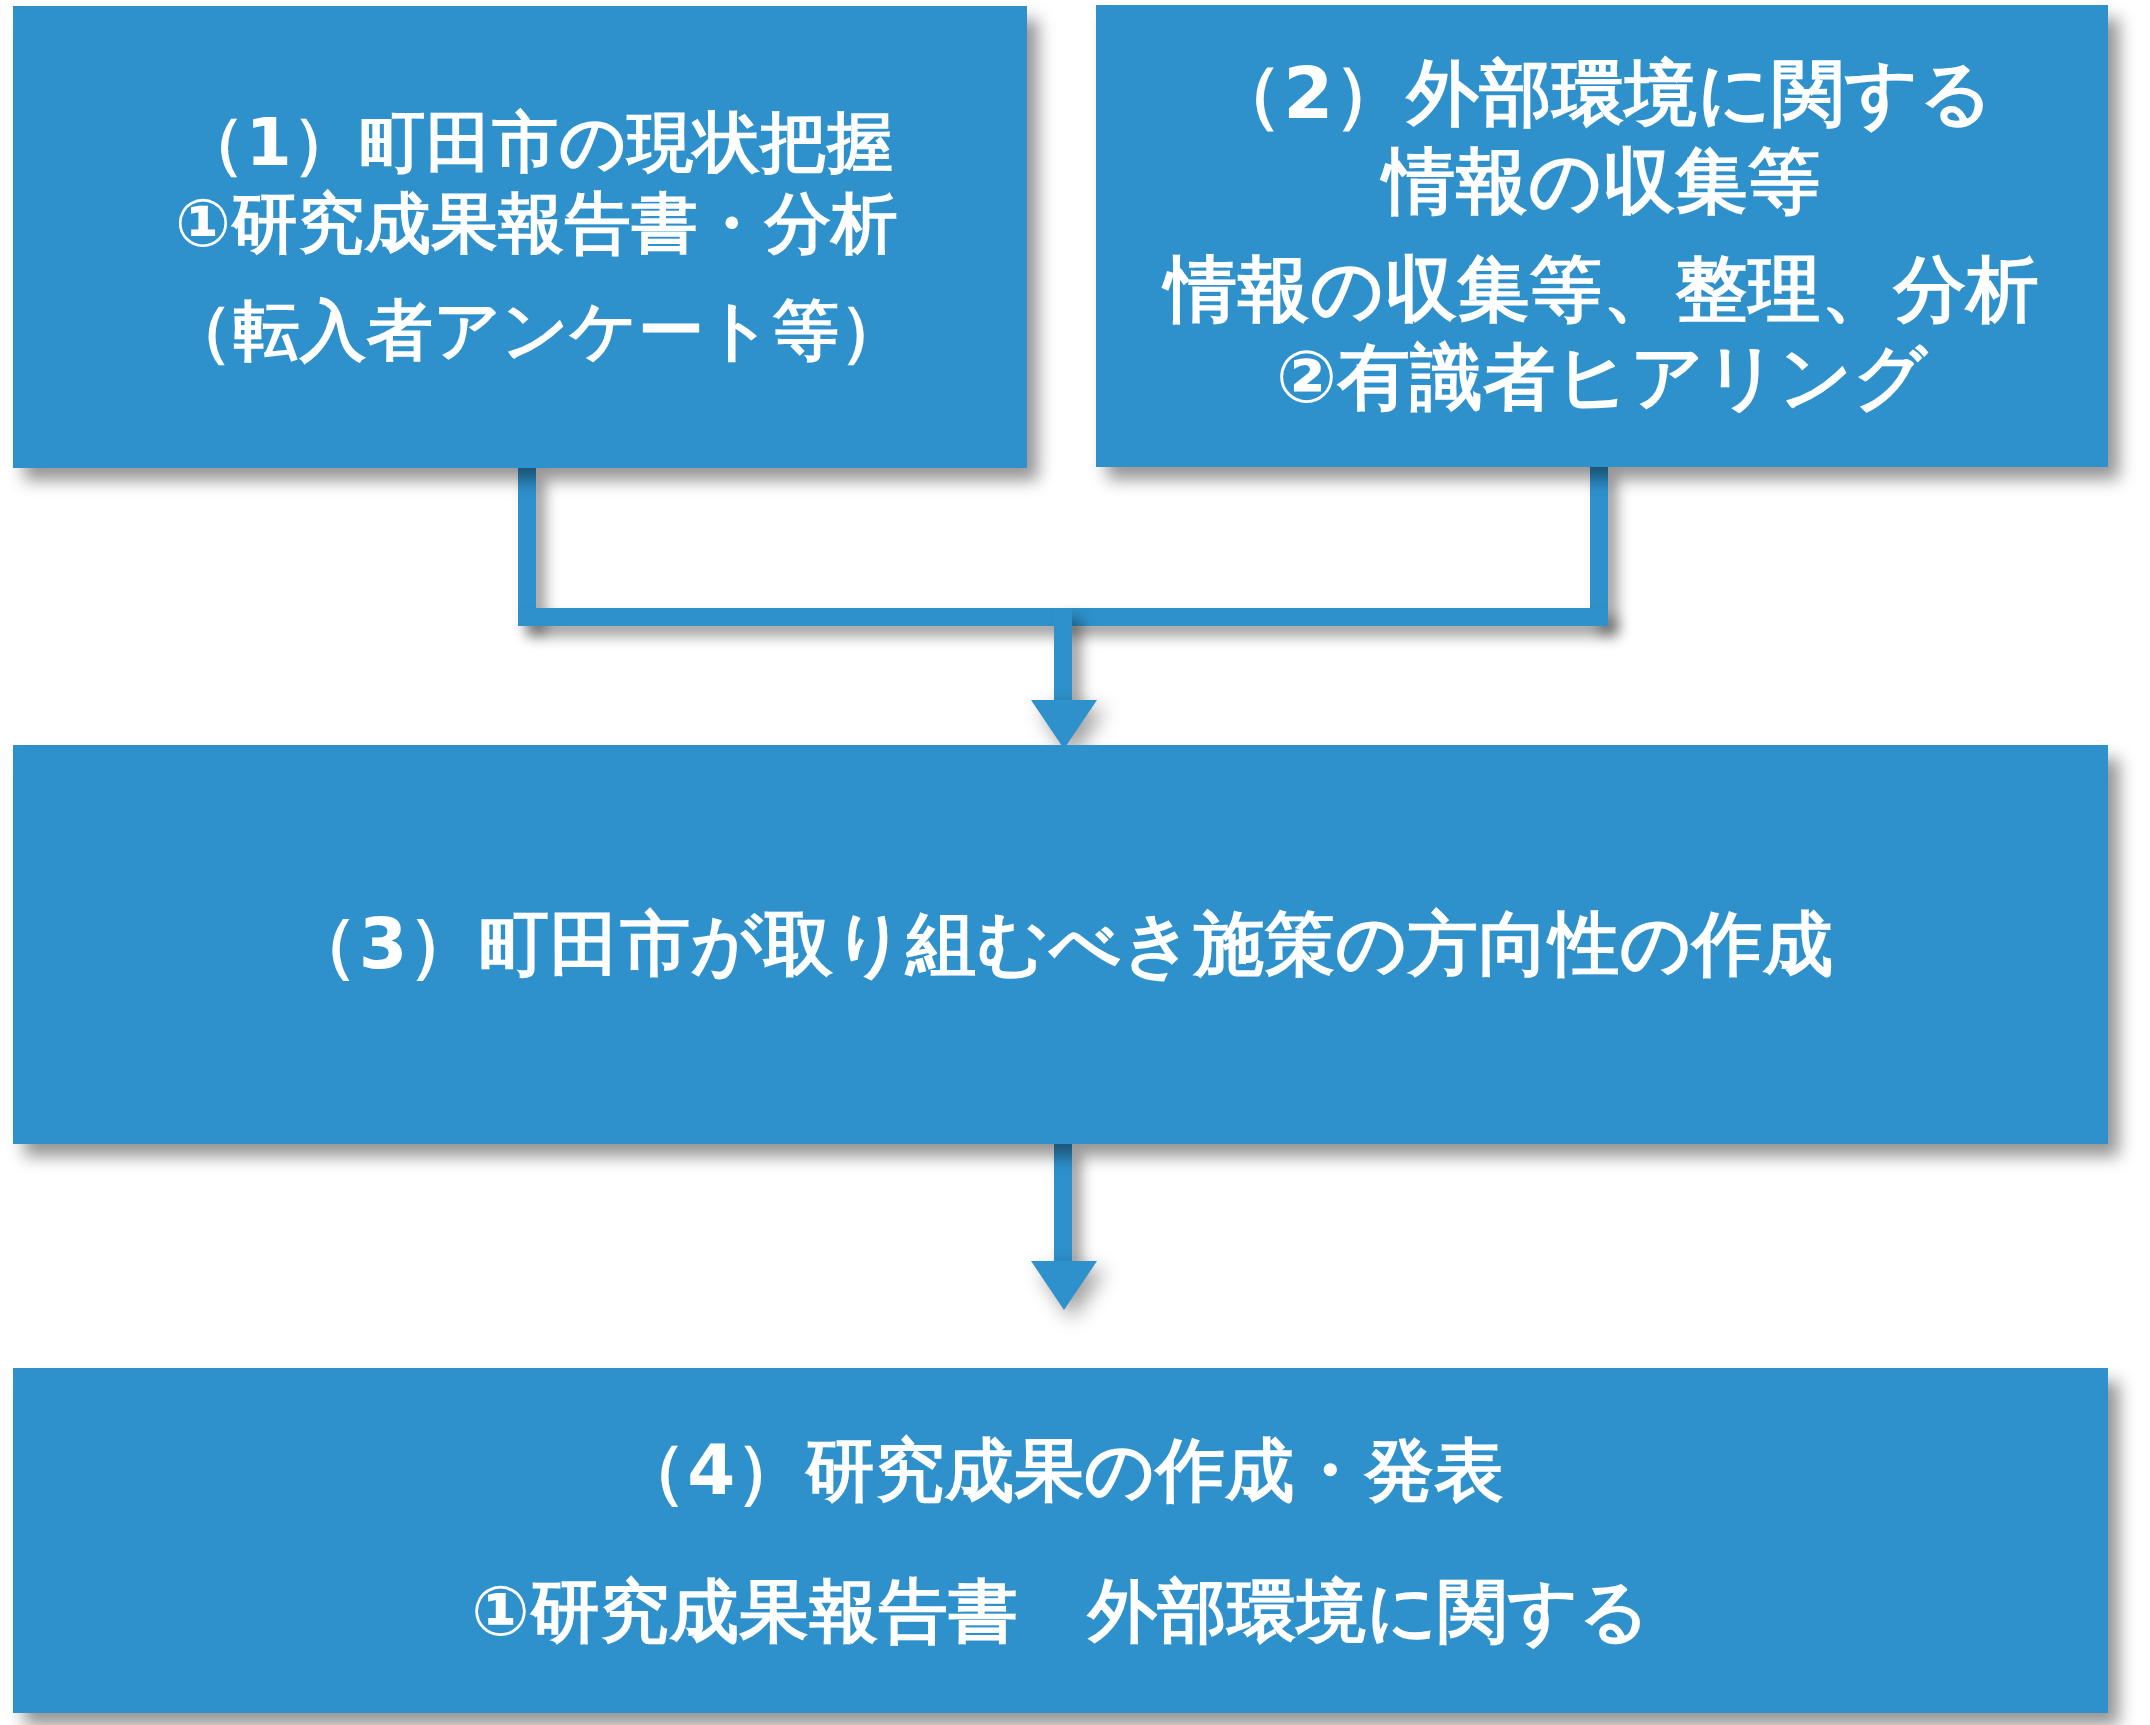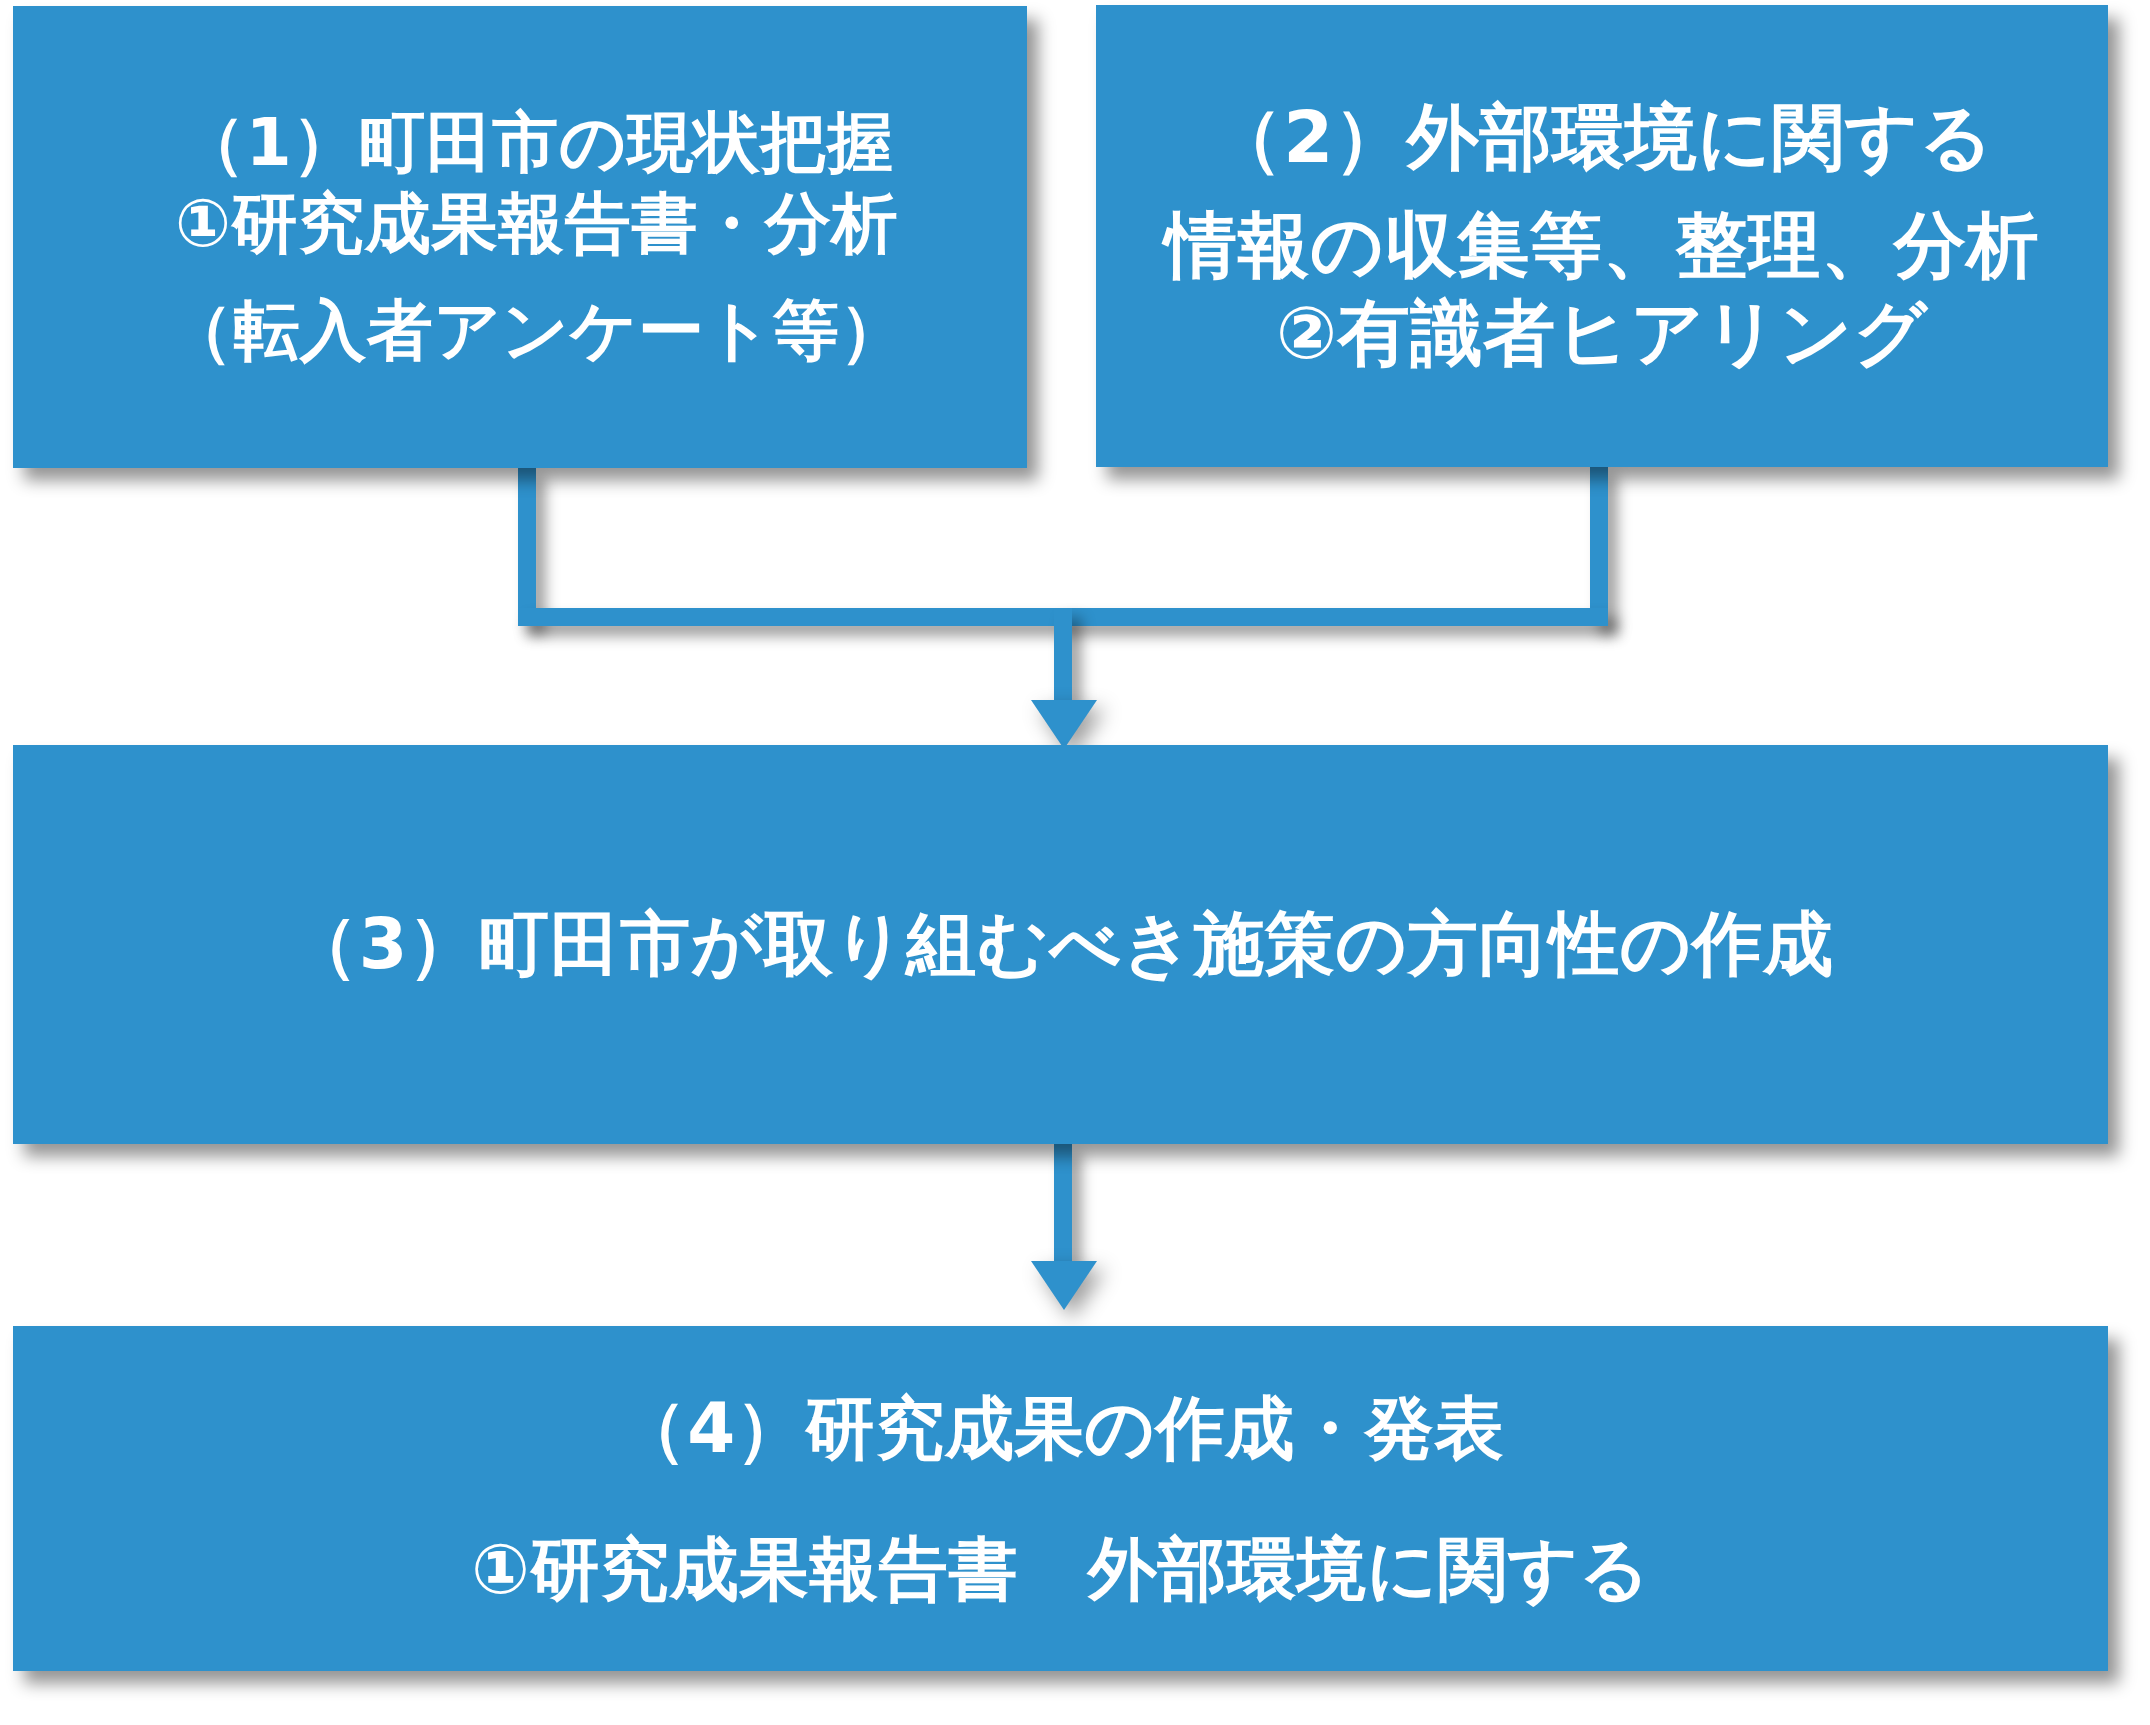--- a/index.html
+++ b/index.html
@@ -54,21 +54,21 @@
 
   
   #box3 {
     left: 13.3px; top: 745px;
     width: 2095px; height: 399px;
     font-size: 70px;
   }
 
   
   #box4 {
-    left: 13.3px; top: 1326px;
+    left: 13.3px; top: 1368px;
     width: 2095px; height: 345px;
     font-size: 69px;
     gap: 32px;
   }
   #box4 .grp1 { margin-bottom: 25px; }
 
   
   .conn {
     position: absolute;
     background: #2E91CC;
@@ -115,20 +115,21 @@
     <div class="grp1">
       <span class="line">（1）町田市の現状把握</span>
       <span class="line">①研究成果報告書・分析</span>
     </div>
     <span class="line">（転入者アンケート等）</span>
   </div>
 
   <div class="box" id="box2">
     <div class="grp1">
       <span class="line">（2）外部環境に関する</span>
+      <span class="line">情報の収集等</span>
     </div>
     <span class="line">情報の収集等、整理、分析</span>
     <span class="line">②有識者ヒアリング</span>
   </div>
 
   <div class="box" id="box3">
     <span class="line">（3）町田市が取り組むべき施策の方向性の作成</span>
   </div>
 
   <div class="box" id="box4">

